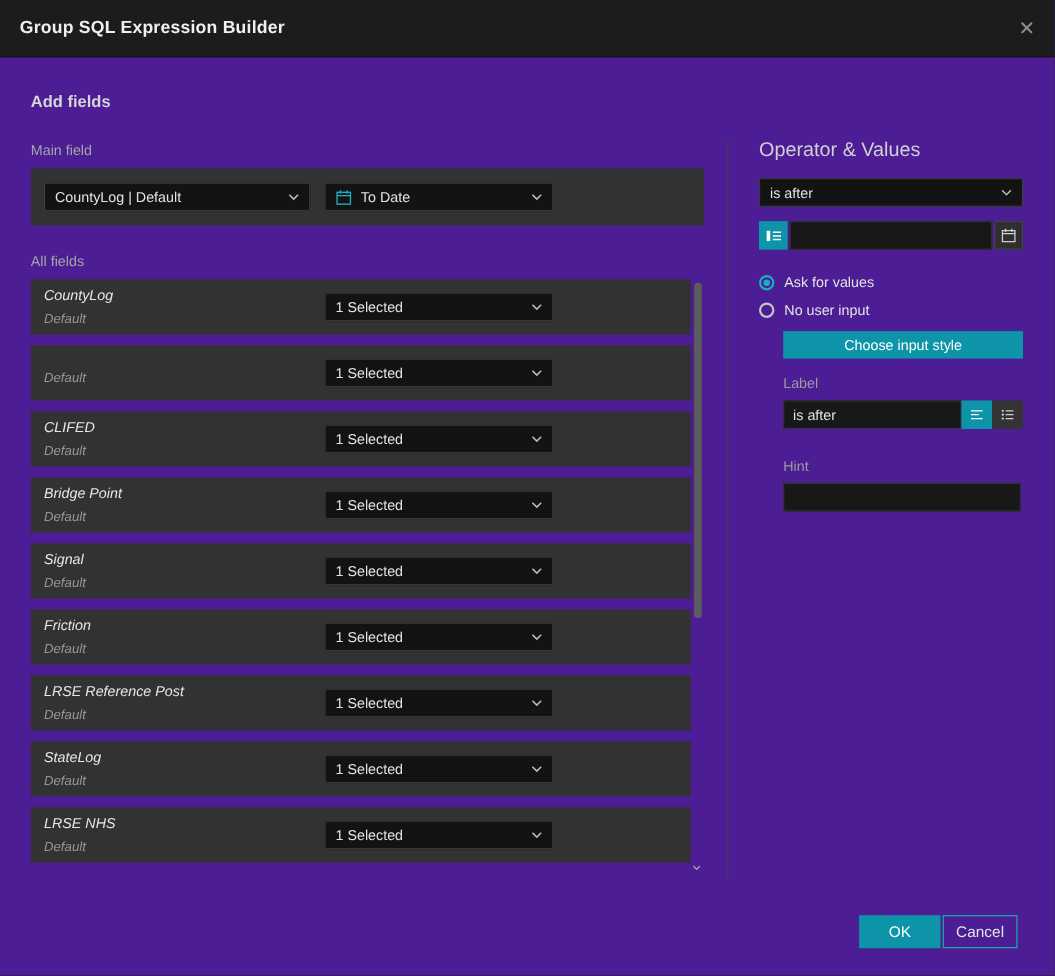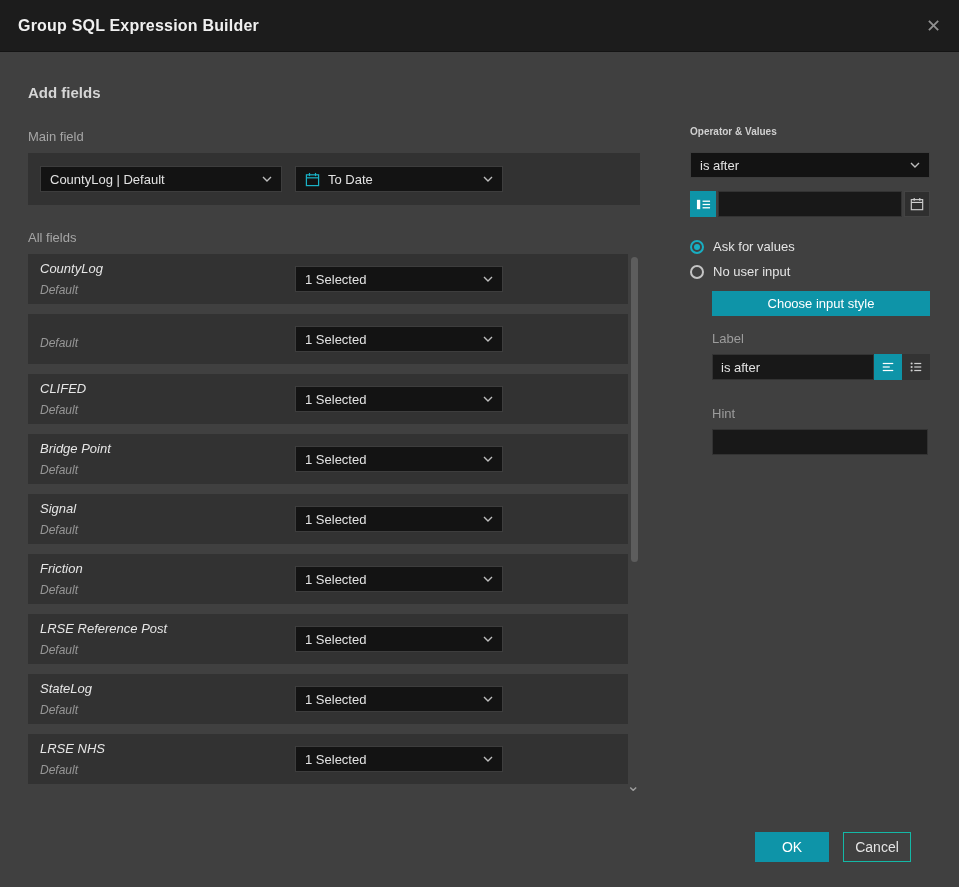--- a/index.html
+++ b/index.html
@@ -1,17 +1,17 @@
 <!DOCTYPE html>
 <html><head>
 <meta charset="utf-8">
 <style>
   html,body{margin:0;padding:0;background:#1f1f1f;}
   body{font-family:"Liberation Sans", sans-serif; -webkit-font-smoothing:antialiased;}
-  .dialog{position:relative;width:959px;height:887px;background:#404040;overflow:hidden;}
+  .dialog{position:relative;width:959px;height:887px;background:#4c1d95;overflow:hidden;}
 
   
   .hdr{position:absolute;top:0;left:0;right:0;height:52px;background:#1c1c1c;
        display:flex;align-items:center;justify-content:space-between;padding:0 18px;
        box-sizing:border-box;border-bottom:1px solid #141414;}
   .hdr-title{color:#f0f0f0;font-size:16px;font-weight:bold;letter-spacing:.2px;}
   .hdr-close{color:#909090;font-size:18px;cursor:pointer;line-height:1;}
 
   
   .left-col{position:absolute;left:28px;top:84px;width:612px;}
@@ -36,21 +36,21 @@
   .row-sub{font-size:12px;color:#979797;margin-top:7px;}
   .row-select{width:208px;}
   .scroll-thumb{position:absolute;right:2px;top:3px;width:7px;height:305px;background:#5d5d5d;border-radius:4px;cursor:grab;}
   .scroll-down{position:absolute;right:0;top:522px;color:#9c9c9c;}
 
   
   .divider{position:absolute;left:661px;top:127px;width:1px;height:672px;background:#404040;}
 
   
   .right-col{position:absolute;left:690px;top:126px;width:240px;}
-  .h-op{font-size:10px;font-weight:bold;color:#d0d0d0;margin:0 0 15px 0;}
+  .h-op{font-size:18px;font-weight:normal;color:#d0d0d0;margin:0 0 15px 0;}
   .sel-operator{width:240px;}
   .value-row{display:flex;align-items:center;gap:2px;margin-top:13px;}
   .icon-btn{width:26px;height:26px;display:flex;align-items:center;justify-content:center;
             box-sizing:border-box;cursor:pointer;flex:0 0 auto;}
   .icon-btn.teal{background:#0e94a8;}
   .icon-btn.dark{background:#2f2f2f;border:1px solid #444;}
   .text-input{background:#181818;border:1px solid #333;height:26px;box-sizing:border-box;
               color:#e2e2e2;font-size:13px;padding:0 8px;outline:none;}
   .value-input{flex:1;min-width:0;}
 
@@ -70,21 +70,21 @@
   .label-row{display:flex;align-items:center;}
   .label-input{width:162px;}
   .mini-btn{width:28px;height:26px;display:flex;align-items:center;justify-content:center;
             cursor:pointer;box-sizing:border-box;flex:0 0 auto;}
   .mini-btn.teal{background:#0e94a8;}
   .mini-btn.dark{background:#333333;}
   .hint-label{margin-top:26px;}
   .hint-input{width:216px;}
 
   
-  .footer{position:absolute;right:48px;bottom:25px;display:flex;gap:14px;border-radius:15px;}
+  .footer{position:absolute;right:34px;bottom:25px;display:flex;gap:2px;border-radius:15px;}
   .btn{height:30px;font-size:14px;font-family:inherit;cursor:pointer;box-sizing:border-box;}
   .btn-ok{width:74px;background:#0e94a8;color:#ffffff;border:none;}
   .btn-cancel{width:68px;background:transparent;color:#e4e4e4;border:1px solid #14b8a6;}
 </style>
 </head>
 <body>
 
 <div class="dialog">
 
   <div class="hdr">

